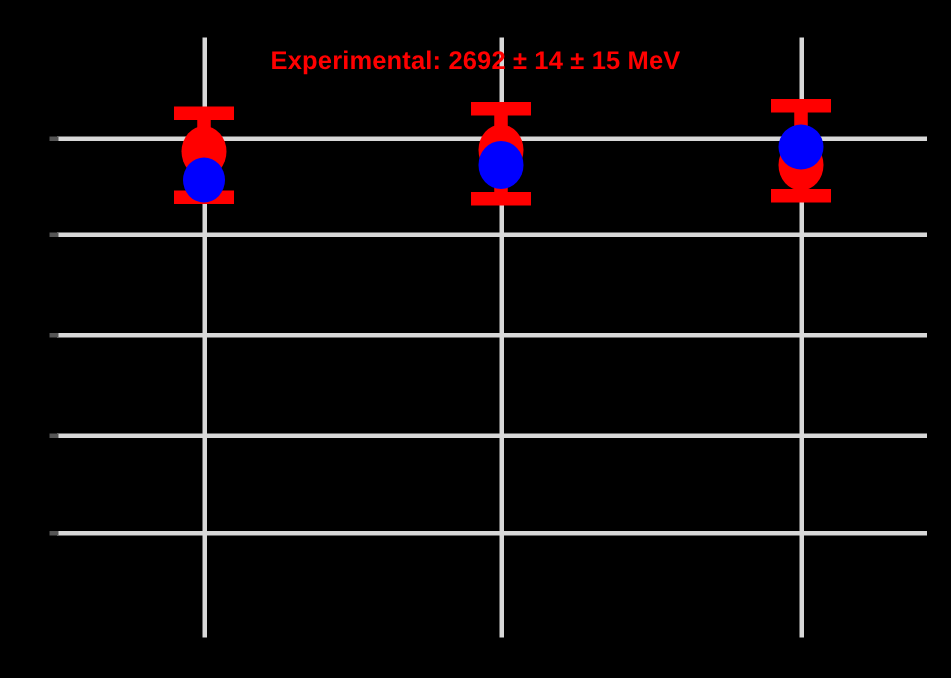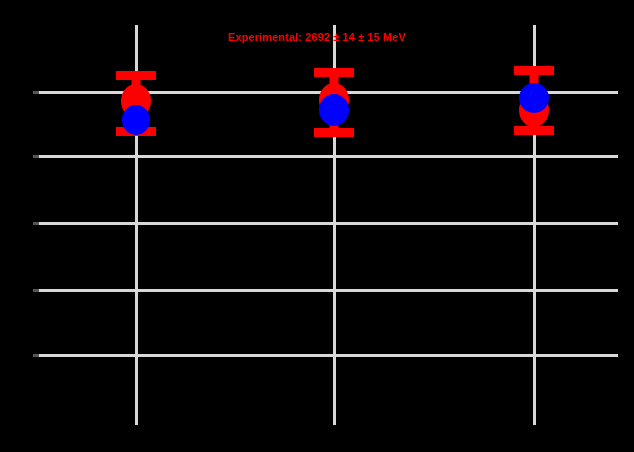--- a/index.html
+++ b/index.html
@@ -38,21 +38,21 @@
     background: #555555;
   }
 
   
   #plot-title {
     position: absolute;
     left: 0;
     right: 0;
     text-align: center;
     color: #ff0000;
-    font-size: 11px;
+    font-size: 17px;
     font-weight: bold;
     font-family: "Liberation Sans", sans-serif;
     letter-spacing: 0.1px;
     white-space: nowrap;
   }
 
   
   .datapoint {
     position: absolute;
     top: 0;

